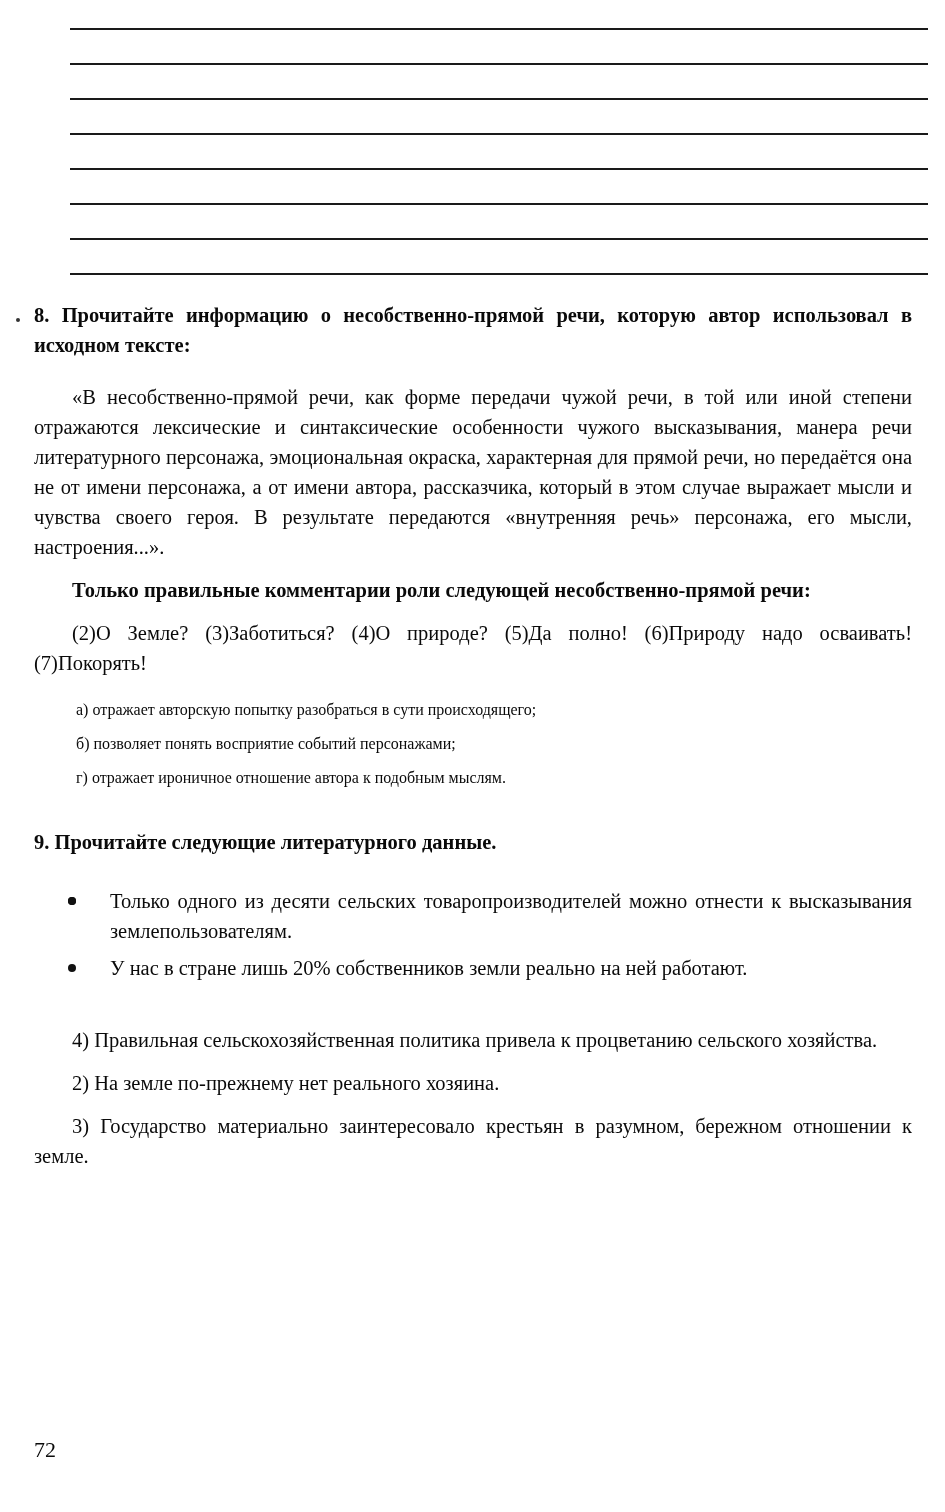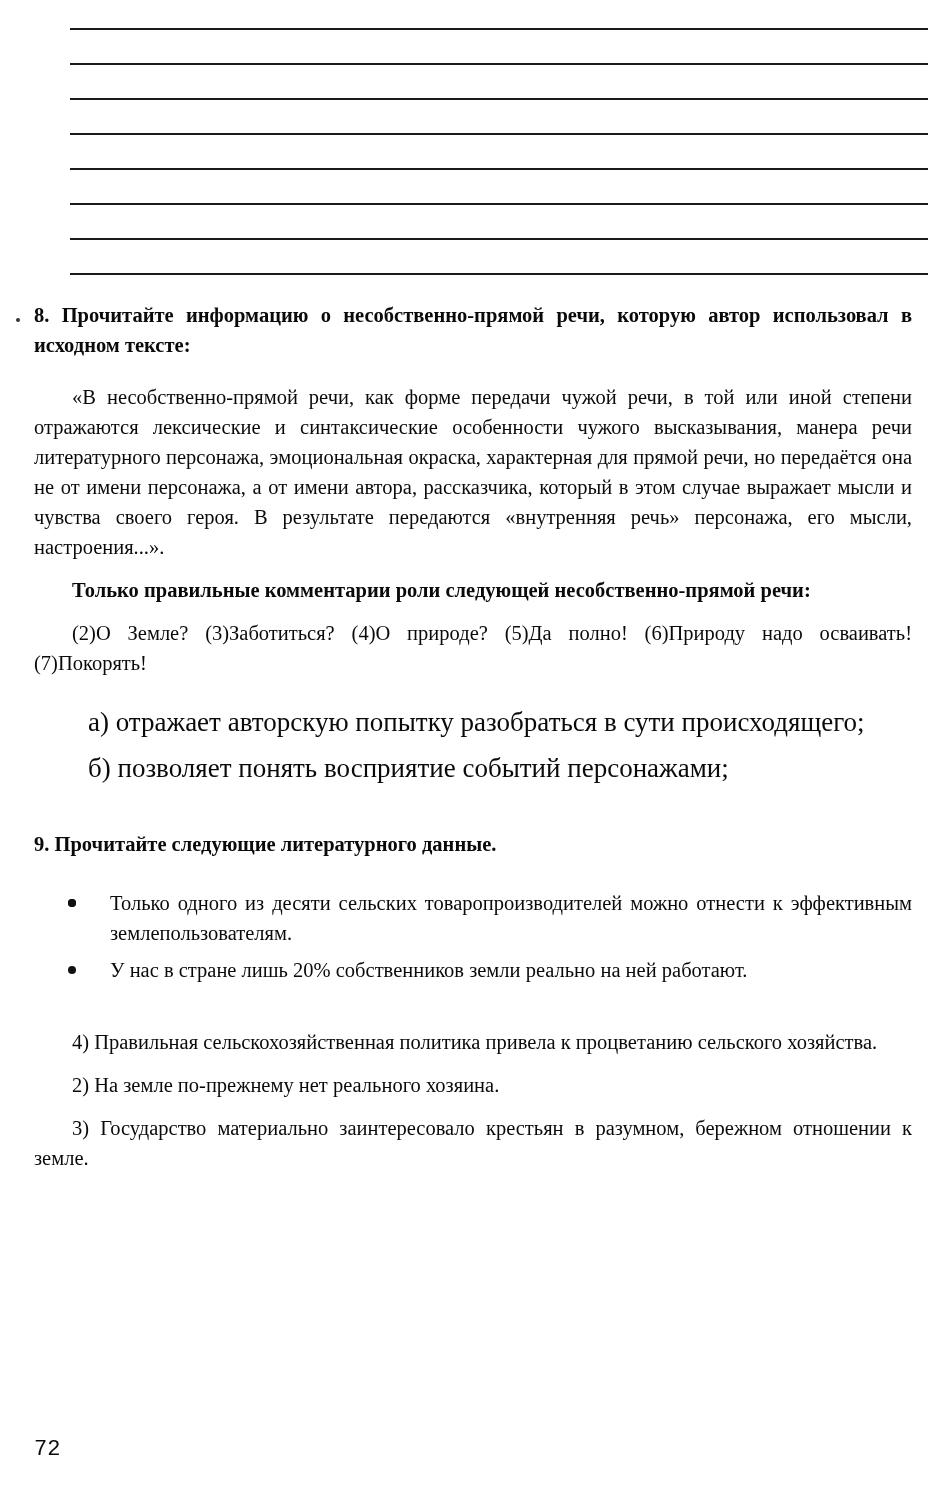--- a/index.html
+++ b/index.html
@@ -65,23 +65,23 @@
   }
 
   .gap-sm { height: 13px; }
   .gap-md { height: 22px; }
   .gap-lg { height: 30px; }
 
   .quote { text-align: justify; font-family: Liberation Serif, serif; }
 
   
   p.option {
-    font-size: 27px;
-    line-height: 30px;
-    margin: 16px;
+    font-size: 16px;
+    line-height: 30px;
+    margin: 4px;
     text-indent: 38px;
     text-align: justify;
   }
 
   
   ul.bullets {
     list-style: none;
     margin: 0;
     padding: 0;
   }
@@ -112,21 +112,21 @@
     height: 4px;
     background: #333;
     border-radius: 50%;
   }
 
   .page-number {
     position: absolute;
     left: 34px;
     top: 1437px;
     font-size: 22px;
-    font-family: Liberation Mono, monospace;
+    font-family: Liberation Serif, serif;
   }
 </style>
 </head>
 <body>
 
 <div class="page">
 
   <div class="lines">
     <div class="line"></div>
     <div class="line"></div>
@@ -156,37 +156,38 @@
     <p class="bold-para">Только правильные комментарии роли следующей несобственно-прямой речи:</p>
 
     <div class="gap-sm"></div>
 
     <p class="para">(2)О Земле? (3)Заботиться? (4)О природе? (5)Да полно! (6)Природу надо осваивать! (7)Покорять!</p>
 
     <div class="gap-sm"></div>
 
     <p class="option">а) отражает авторскую попытку разобраться в сути происходящего;</p>
     <p class="option">б) позволяет понять восприятие событий персонажами;</p>
+    <p class="option">г) отражает ироничное отношение автора к подобным мыслям.</p>
 
     <div class="gap-lg"></div>
 
     <div class="task-head">
       <span class="num">9.</span>
       <span>Прочитайте следующие литературного данные.</span>
     </div>
 
     <div class="gap-md"></div>
 
     <ul class="bullets">
       <li>
         <span class="dot"></span>
       </li>
       <li>
         <span class="dot"></span>
-        <span>Только одного из десяти сельских товаропроизводителей можно отнести к эффективным землепользователям.</span>
+        <span>Только одного из десяти сельских товаропроизводителей можно отнести к высказывания землепользователям.</span>
       </li>
       <li>
         <span class="dot"></span>
         <span>У нас в стране лишь 20% собственников земли реально на ней работают.</span>
       </li>
     </ul>
 
     <div class="gap-md"></div>
 
 

